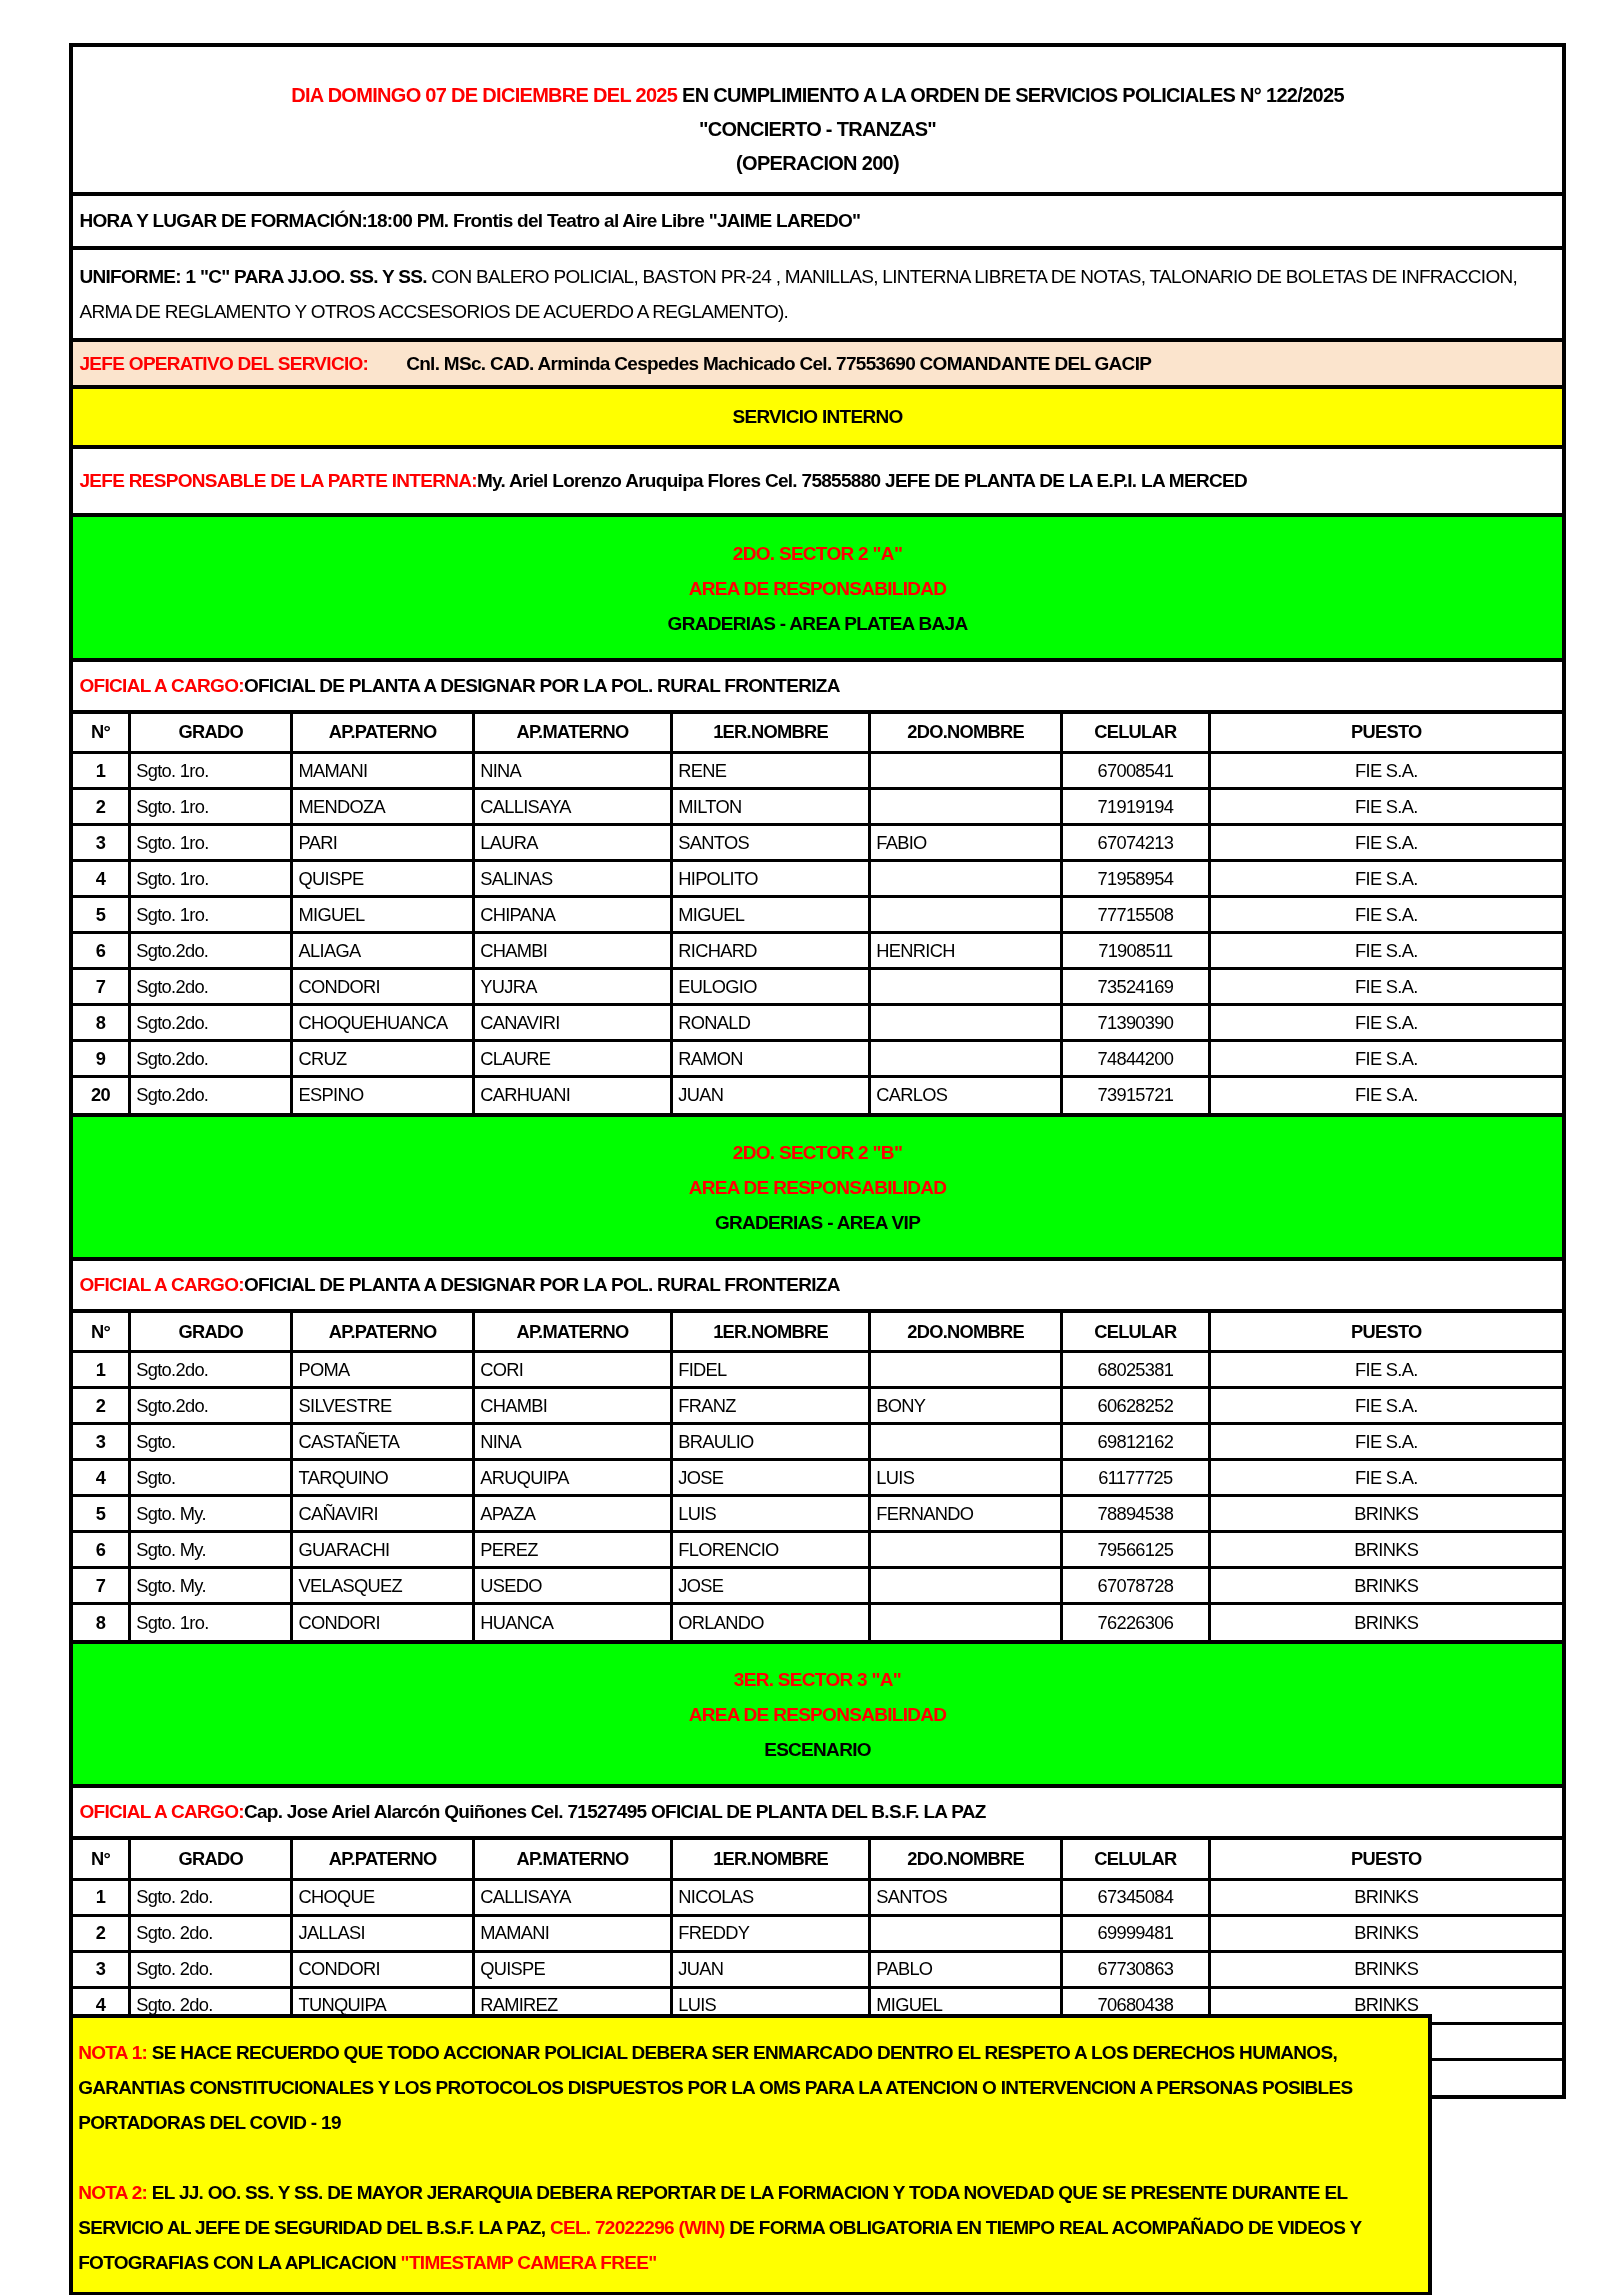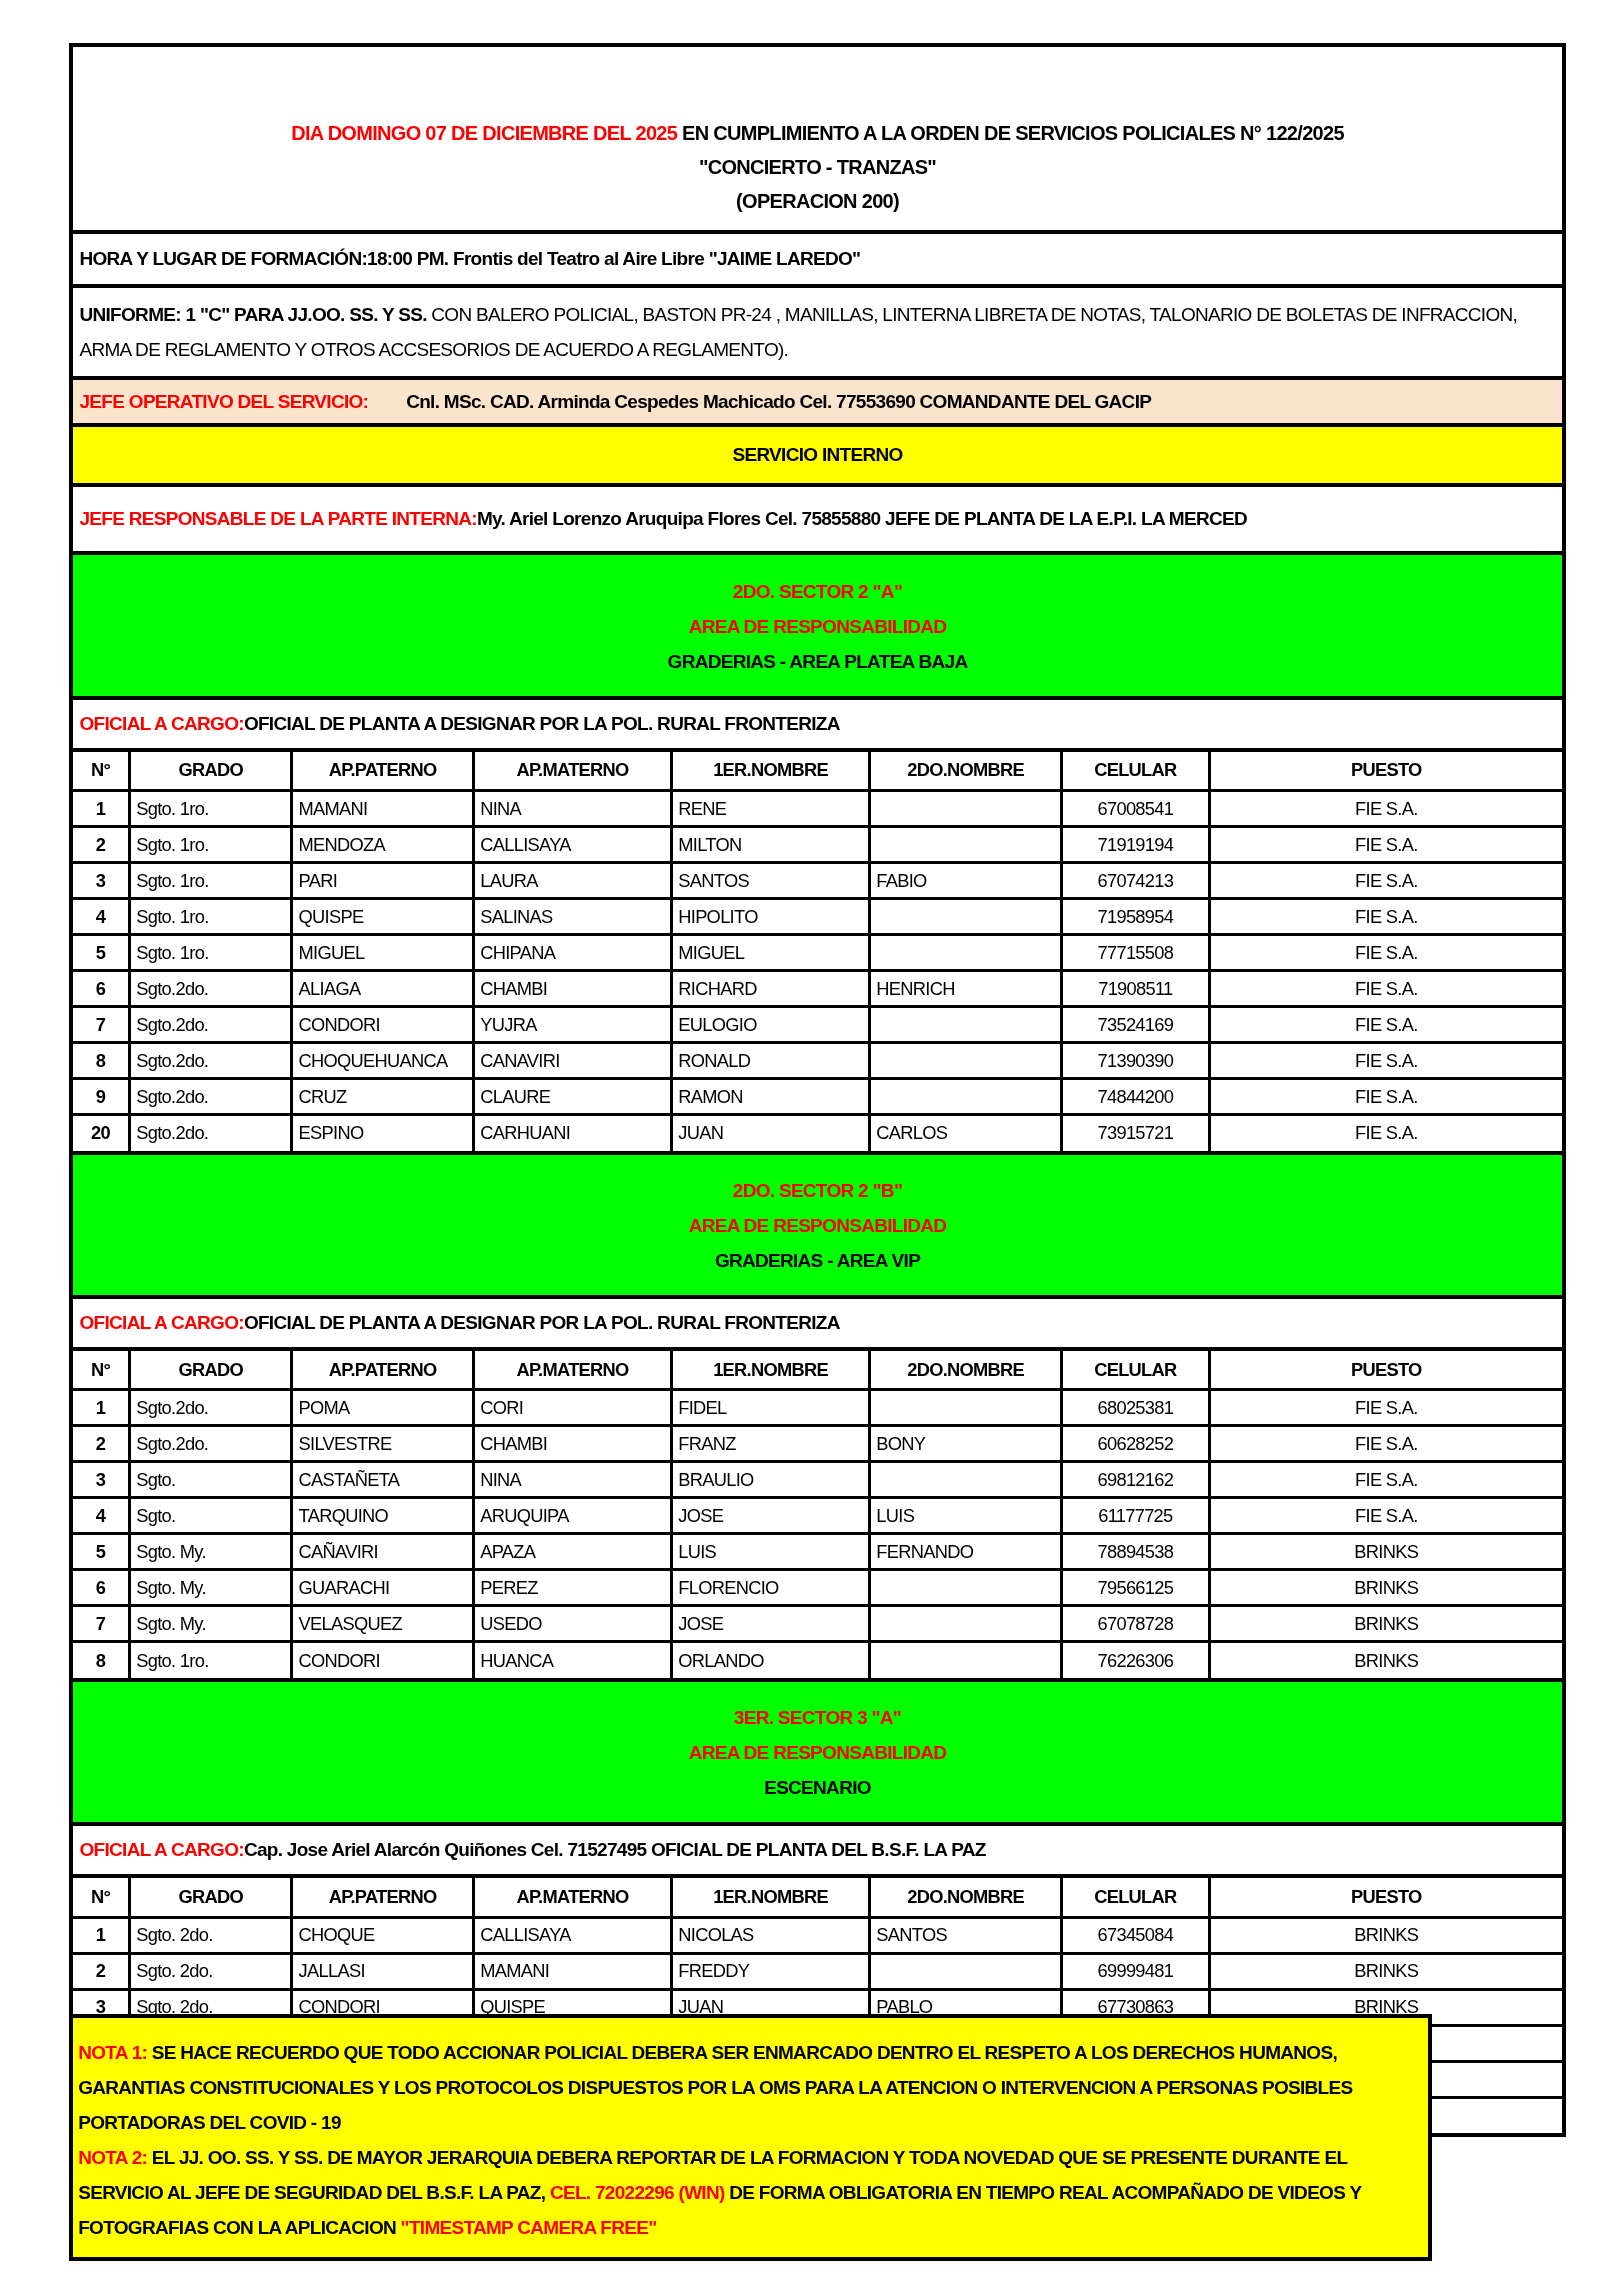--- a/index.html
+++ b/index.html
@@ -11,21 +11,21 @@
     color: #000;
   }
   .page { position: relative; width: 1623px; height: 2295px; }
   .doc {
     position: absolute; left: 69px; top: 43px; width: 1497px;
     border: 4.6px solid #000; background: #fff;
   }
   .sect { border-bottom: 4.6px solid #000; }
   .sect:last-child { border-bottom: none; }
 
-  .title-block { height: 149px; text-align: center; padding-top: 31px; margin-top: 38px; }
+  .title-block { height: 149px; text-align: center; padding-top: 31px; }
   .title-line { font-weight: bold; font-size: 20px; line-height: 34px; letter-spacing: -0.7px; }
   .red { color: #FF0000; }
 
   .band { display: flex; align-items: center; padding: 0 6.5px; font-size: 19px; letter-spacing: -0.7px; }
   .hora-band { height: 54px; font-weight: bold; }
   .uniforme-band { padding: 9.2px 6.5px; font-size: 19px; line-height: 35px; letter-spacing: -0.7px; }
   .uniforme-band .lbl { font-weight: bold; }
   .jefeop-band { height: 47px; background: #FBE4CD; font-weight: bold; gap: 38px; }
   .servicio-band { height: 60px; background: #FFFF00; justify-content: center; font-weight: bold; font-size: 19px; }
   .jeferesp-band { height: 68px; font-weight: bold; }
@@ -56,21 +56,21 @@
 
   .notes {
     position: absolute; left: 69px; top: 2014px; width: 1363px;
     border: 4.6px solid #000; background: #FFFF00;
     padding: 17px 9.2px 11.8px 5.2px;
   }
   .notes p {
     margin: 0; font-size: 19px; font-weight: bold;
     line-height: 35px; letter-spacing: -0.7px;
   }
-  .notes p.nota2 { }
+  .notes p.nota2 { margin-top: 35px; }
 </style>
 </head>
 <body>
 
 <div class="page">
 
   <div class="doc">
 
     <div class="sect title-block">
       <div class="title-line"><span class="red">DIA DOMINGO 07 DE DICIEMBRE DEL 2025</span><span> EN CUMPLIMIENTO A LA ORDEN DE SERVICIOS POLICIALES N° 122/2025</span></div>

